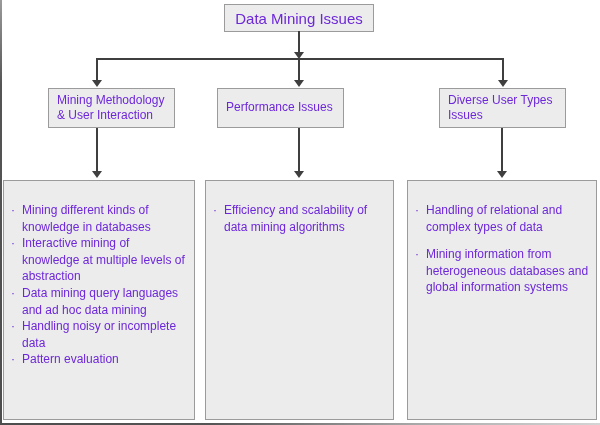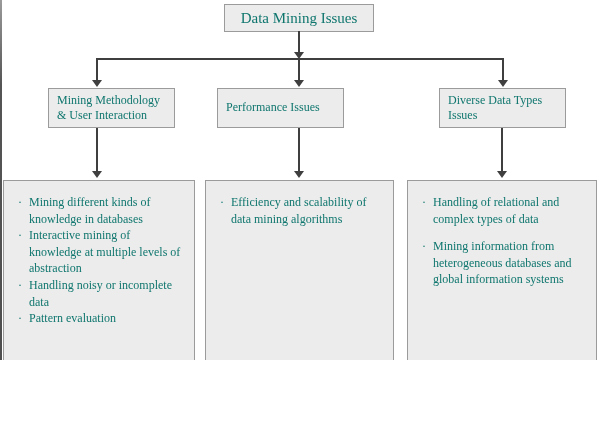--- a/index.html
+++ b/index.html
@@ -1,22 +1,22 @@
 <!DOCTYPE html>
 <html><head>
 <meta charset="utf-8">
 <style>
   html, body { margin: 0; padding: 0; background: #ffffff; }
   .stage {
     position: relative;
     width: 600px;
-    height: 360px;
+    height: 425px;
     background: #ffffff;
-    font-family: Liberation Serif, serif;
-    color: #0f766e;
+    font-family: Liberation Sans, sans-serif;
+    color: #6d28d9;
     overflow: hidden;
   }
   .edge-left {
     position: absolute; left: 0; top: 0; width: 2px; height: 425px;
     background: linear-gradient(to bottom, #9a9a9a 0%, #555555 20%, #4d4d4d 100%);
   }
   .edge-bottom {
     position: absolute; left: 0; top: 423px; width: 600px; height: 2px;
     background: linear-gradient(to right, #4d4d4d 0%, #555555 35%, #aaaaaa 70%, #d5d5d5 100%);
   }
@@ -42,21 +42,21 @@
   .cat2 { left: 217px; }
   .cat3 { left: 439px; }
   .listbox {
     top: 180px; height: 240px;
     font-size: 12px; line-height: 16.6px;
   }
   .list1 { left: 3px;   width: 192px; }
   .list2 { left: 205px; width: 189px; }
   .list3 { left: 407px; width: 190px; }
   .listbox ul {
-    margin: 7px; padding: 6px 2px 0 0;
+    margin: 0; padding: 21px 2px 0 0;
     list-style: none;
   }
   .listbox li {
     position: relative;
     padding-left: 18px;
     white-space: pre-line;
   }
   .listbox li::before {
     content: "\00B7";
     position: absolute; left: 7px; top: 0;
@@ -94,38 +94,40 @@
   <div class="ahead" style="left:498px; top:80px;"></div>
 
   <div class="box cat cat1">
     <span class="cat-label">Mining Methodology
 &amp; User Interaction</span>
   </div>
   <div class="box cat cat2">
     <span class="cat-label">Performance Issues</span>
   </div>
   <div class="box cat cat3">
-    <span class="cat-label">Diverse Data Types
+    <span class="cat-label">Diverse User Types
 Issues</span>
   </div>
 
   <div class="line" style="left:96px; top:128px; width:2px; height:44px;"></div>
   <div class="ahead" style="left:92px; top:171px;"></div>
   <div class="line" style="left:298px; top:128px; width:2px; height:44px;"></div>
   <div class="ahead" style="left:294px; top:171px;"></div>
   <div class="line" style="left:501px; top:128px; width:2px; height:44px;"></div>
   <div class="ahead" style="left:497px; top:171px;"></div>
 
   <div class="box listbox list1">
     <ul>
       <li>Mining different kinds of
 knowledge in databases</li>
       <li>Interactive mining of
 knowledge at multiple levels of
 abstraction</li>
+      <li>Data mining query languages
+and ad hoc data mining</li>
       <li>Handling noisy or incomplete
 data</li>
       <li>Pattern evaluation</li>
     </ul>
   </div>
 
   <div class="box listbox list2">
     <ul class="gapped">
       <li>Efficiency and scalability of
 data mining algorithms</li>

